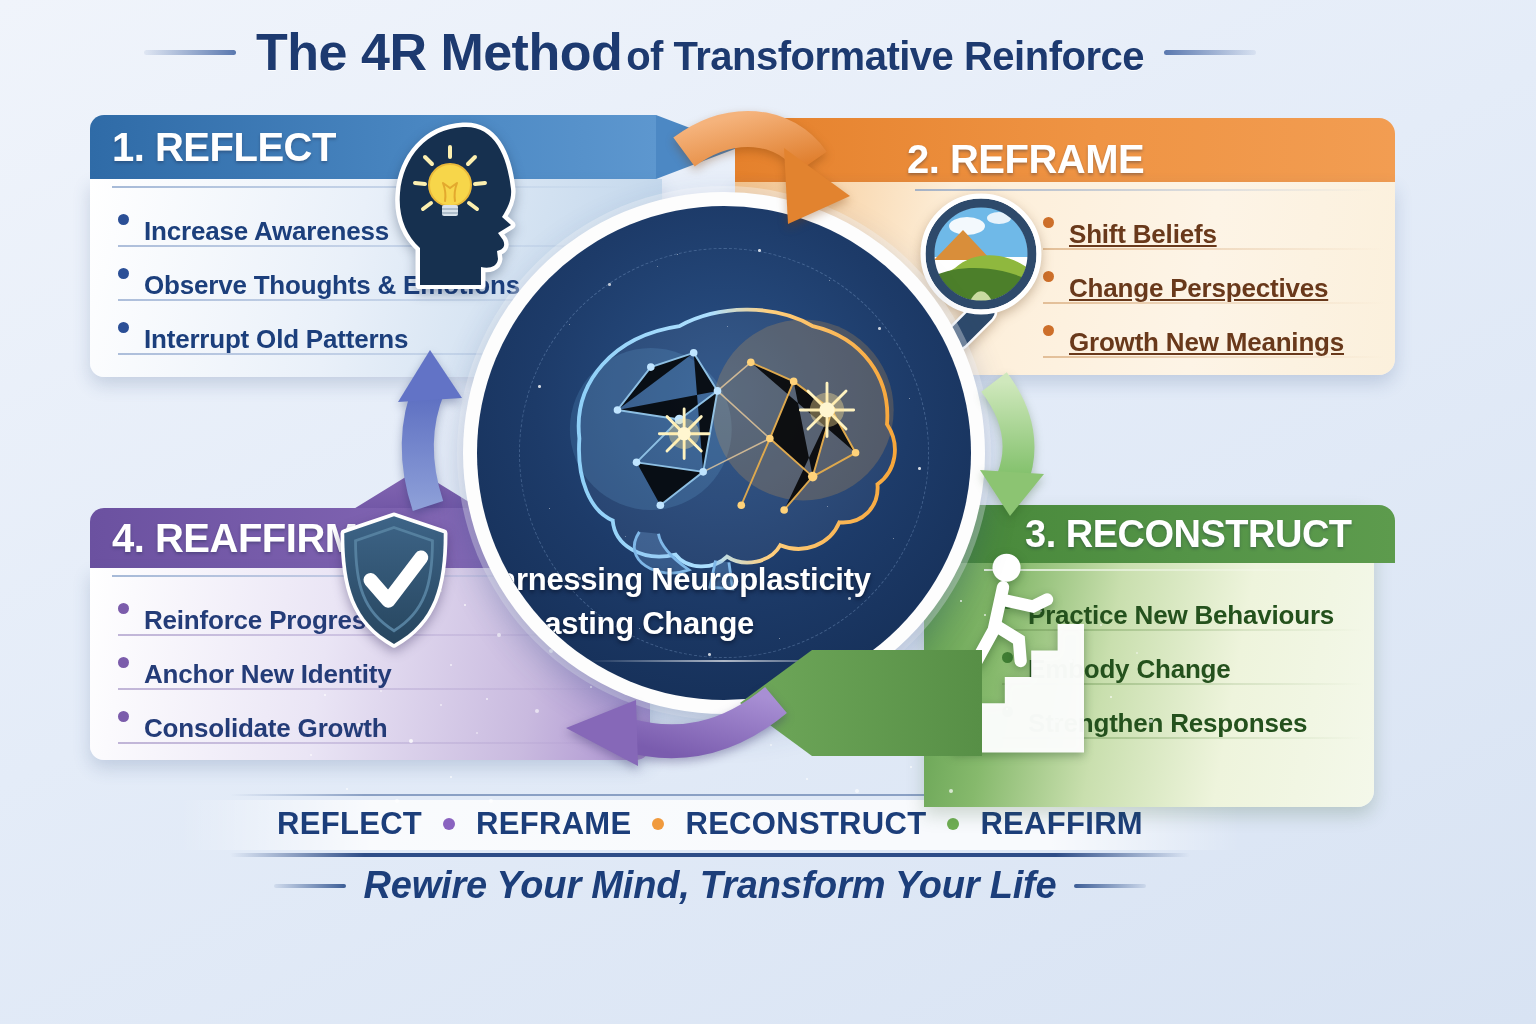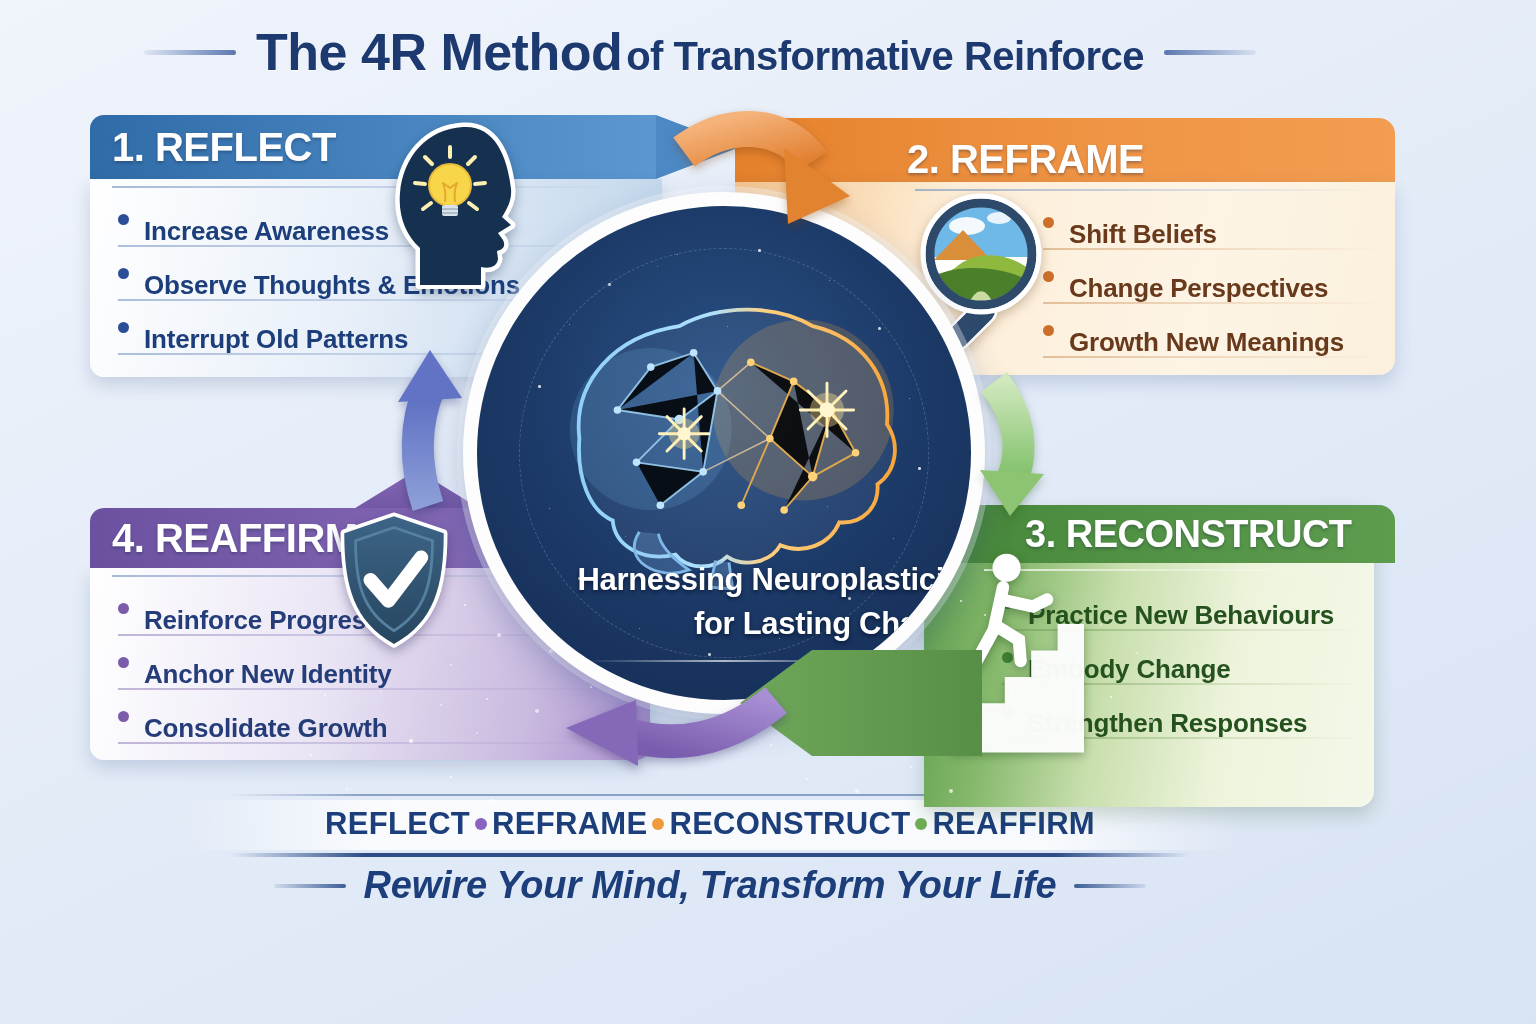--- a/index.html
+++ b/index.html
@@ -37,21 +37,21 @@
   .reflect-body .li-text{color:#1c3f7c;}
   .reflect-body .sep{background:linear-gradient(90deg,rgba(110,140,190,.55),rgba(110,140,190,0));}
   .head-icon{position:absolute;left:383px;top:121px;z-index:3;filter:drop-shadow(0 4px 6px rgba(20,40,70,.35));}
   
   .reframe-header{left:735px;top:118px;width:660px;height:64px;padding-left:172px;
     background:linear-gradient(90deg,#e5812c,#ef9444 55%,#f29d52);border-radius:0 16px 0 0;z-index:2;align-items:flex-end;}
   .reframe-body{left:735px;top:182px;width:660px;height:193px;border-radius:0 0 16px 16px;
     background:linear-gradient(100deg,#f5c48c 0%,#fdeed8 32%,#fdf4e6 70%,#fbf0dc 100%);z-index:2;}
   .reframe-body .rows{padding-left:308px;}
   .reframe-body .dot{background:#cd6f2a;}
-  .reframe-body .li-text{color:#69391b;}
+  .reframe-body .li-text{color:#69391b;text-decoration:underline;}
   .reframe-body .sep{background:linear-gradient(90deg,rgba(205,150,95,.55),rgba(205,150,95,0));}
   .magnifier-icon{position:absolute;left:915px;top:188px;z-index:3;filter:drop-shadow(0 4px 6px rgba(90,50,10,.3));}
   
   .green-panel{position:absolute;left:924px;top:505px;width:450px;height:302px;border-radius:0 16px 16px 0;
     background:linear-gradient(100deg,#5d9c4c 0%,#86b96c 20%,#c9dfae 42%,#eef4dc 68%,#f4f8ea 100%);
     box-shadow:0 8px 18px rgba(50,90,50,.22);z-index:2;}
   .reconstruct-header{left:945px;top:505px;width:450px;height:58px;padding-left:80px;font-size:38px;
     background:linear-gradient(90deg,#478739,#549447 55%,#5d9b4d);border-radius:0 16px 0 0;z-index:2;}
   .green-panel .rows{left:0;top:72px;padding-left:78px;}
   .green-panel .dot{background:#3f7d33;}
@@ -87,38 +87,38 @@
   .orbit{position:absolute;inset:42px;border-radius:50%;border:1px dashed rgba(160,195,235,.28);}
   .stars{position:absolute;left:0;top:0;width:1px;height:1px;border-radius:50%;background:transparent;
     box-shadow:62px 180px 0 1px rgba(255,255,255,.8),92px 118px 0 0 rgba(255,255,255,.55),132px 78px 0 1px rgba(255,255,255,.7),
       200px 48px 0 0 rgba(255,255,255,.6),282px 44px 0 1px rgba(255,255,255,.8),352px 74px 0 0 rgba(255,255,255,.55),
       402px 122px 0 1px rgba(255,255,255,.75),432px 192px 0 0 rgba(255,255,255,.6),442px 262px 0 1px rgba(255,255,255,.8),
       416px 332px 0 0 rgba(255,255,255,.55),372px 392px 0 1px rgba(255,255,255,.7),302px 432px 0 0 rgba(255,255,255,.6),
       232px 448px 0 1px rgba(255,255,255,.75),162px 422px 0 0 rgba(255,255,255,.55),102px 372px 0 1px rgba(255,255,255,.7),
       72px 302px 0 0 rgba(255,255,255,.6),148px 330px 0 0 rgba(255,255,255,.45),350px 300px 0 0 rgba(255,255,255,.5),
       250px 120px 0 0 rgba(255,255,255,.5),180px 60px 0 0 rgba(255,255,255,.45);}
   .brain-svg{position:absolute;left:50px;top:58px;}
-  .center-caption{position:absolute;left:0;right:0;top:352px;text-align:right;color:#fff;z-index:2;}
+  .center-caption{position:absolute;left:0;right:0;top:352px;text-align:left;color:#fff;z-index:2;}
   .center-caption .cl{font-size:31px;font-weight:800;letter-spacing:-.3px;text-shadow:0 2px 4px rgba(0,10,30,.6);line-height:44px;}
   .caption-rule{margin:14px auto 0;width:280px;height:2px;
     background:linear-gradient(90deg,rgba(255,255,255,0),rgba(255,255,255,.65),rgba(255,255,255,0));}
   
   .arrow{position:absolute;z-index:6;}
   .arrow-orange{left:672px;top:106px;filter:drop-shadow(0 4px 5px rgba(120,60,10,.35));}
   .arrow-green{left:958px;top:372px;filter:drop-shadow(0 4px 5px rgba(40,80,30,.3));}
   .arrow-purple{left:558px;top:666px;filter:drop-shadow(0 4px 5px rgba(50,40,100,.35));}
   .arrow-blue{left:376px;top:344px;filter:drop-shadow(0 4px 5px rgba(30,45,100,.35));}
   
   .footer-band{position:absolute;left:180px;top:800px;width:1060px;height:50px;
     background:linear-gradient(90deg,rgba(255,255,255,0),rgba(255,255,255,.8) 18%,rgba(255,255,255,.8) 82%,rgba(255,255,255,0));}
   .footer-line-top{position:absolute;left:230px;top:794px;width:960px;height:2px;
     background:linear-gradient(90deg,rgba(120,145,185,0),#8aa0c4 14%,#8aa0c4 86%,rgba(120,145,185,0));}
   .footer-line-bottom{position:absolute;left:230px;top:853px;width:960px;height:4px;border-radius:2px;
     background:linear-gradient(90deg,rgba(45,75,135,0),#2e4d88 14%,#2e4d88 86%,rgba(45,75,135,0));}
-  .footer-words{position:absolute;left:0;top:806px;width:1420px;display:flex;align-items:center;justify-content:center;gap:5px;}
+  .footer-words{position:absolute;left:0;top:806px;width:1420px;display:flex;align-items:center;justify-content:center;gap:21px;}
   .footer-word{color:#1c3e7a;font-size:31px;font-weight:800;letter-spacing:.3px;}
   .seq-dot{width:12px;height:12px;border-radius:50%;}
   .tagline-row{position:absolute;left:0;top:864px;width:1420px;display:flex;align-items:center;justify-content:center;gap:18px;}
   .tag-dash{width:72px;height:4px;border-radius:2px;background:linear-gradient(90deg,rgba(60,93,150,.1),#3c5d96);}
   .tag-dash.right{background:linear-gradient(90deg,#3c5d96,rgba(60,93,150,.1));}
   .tagline{color:#1c3e7a;font-size:38px;font-weight:700;font-style:italic;letter-spacing:-.2px;}
 </style>
 </head>
 <body>
 

